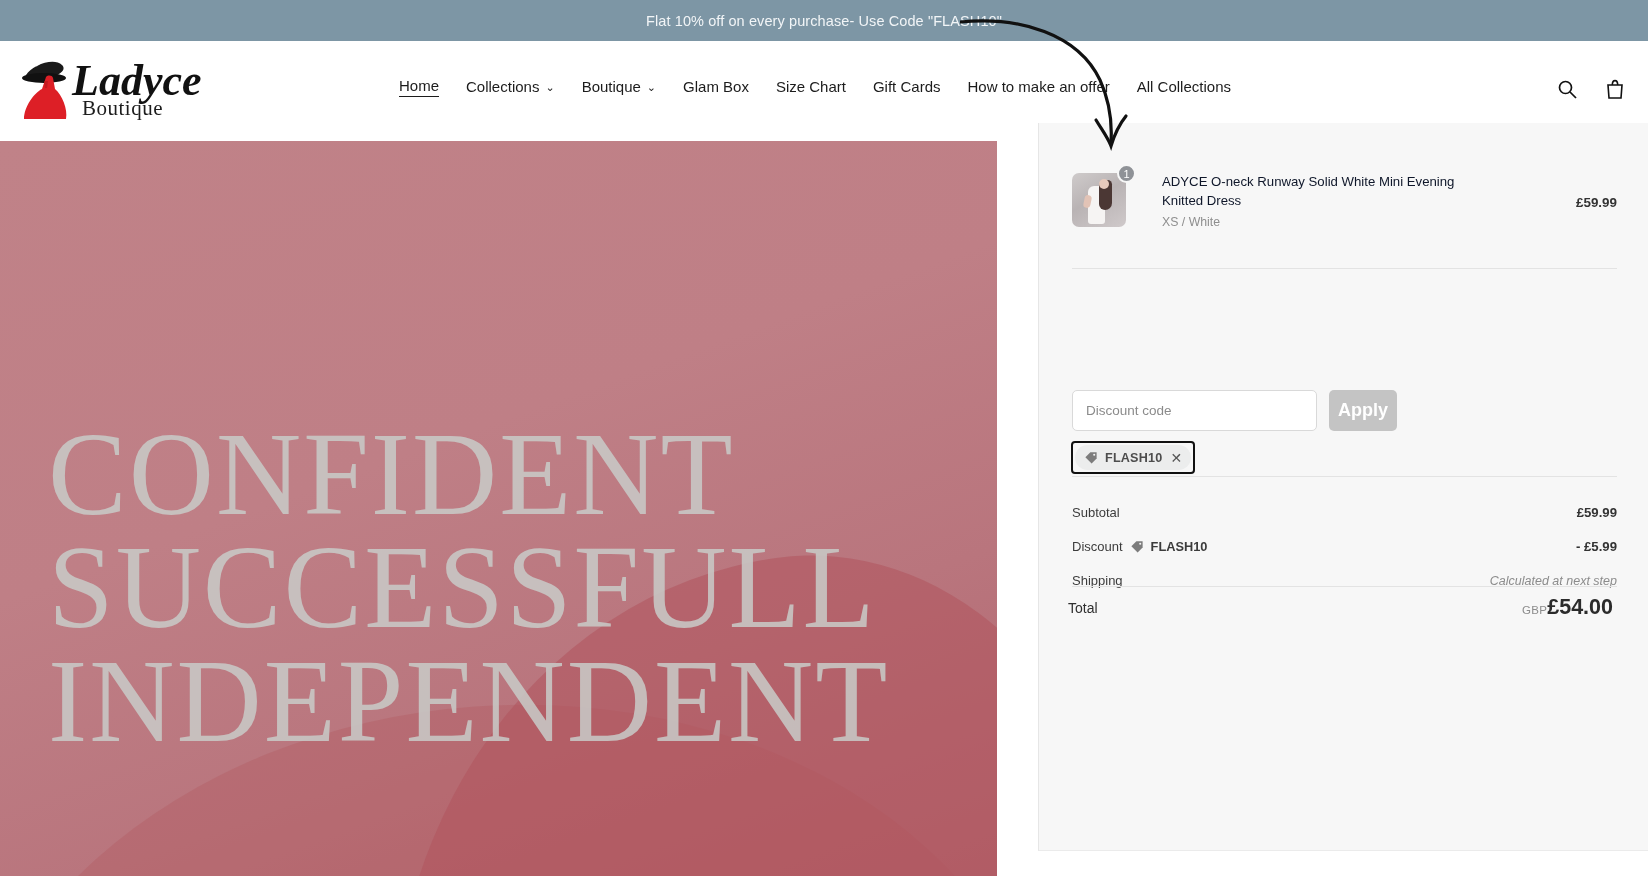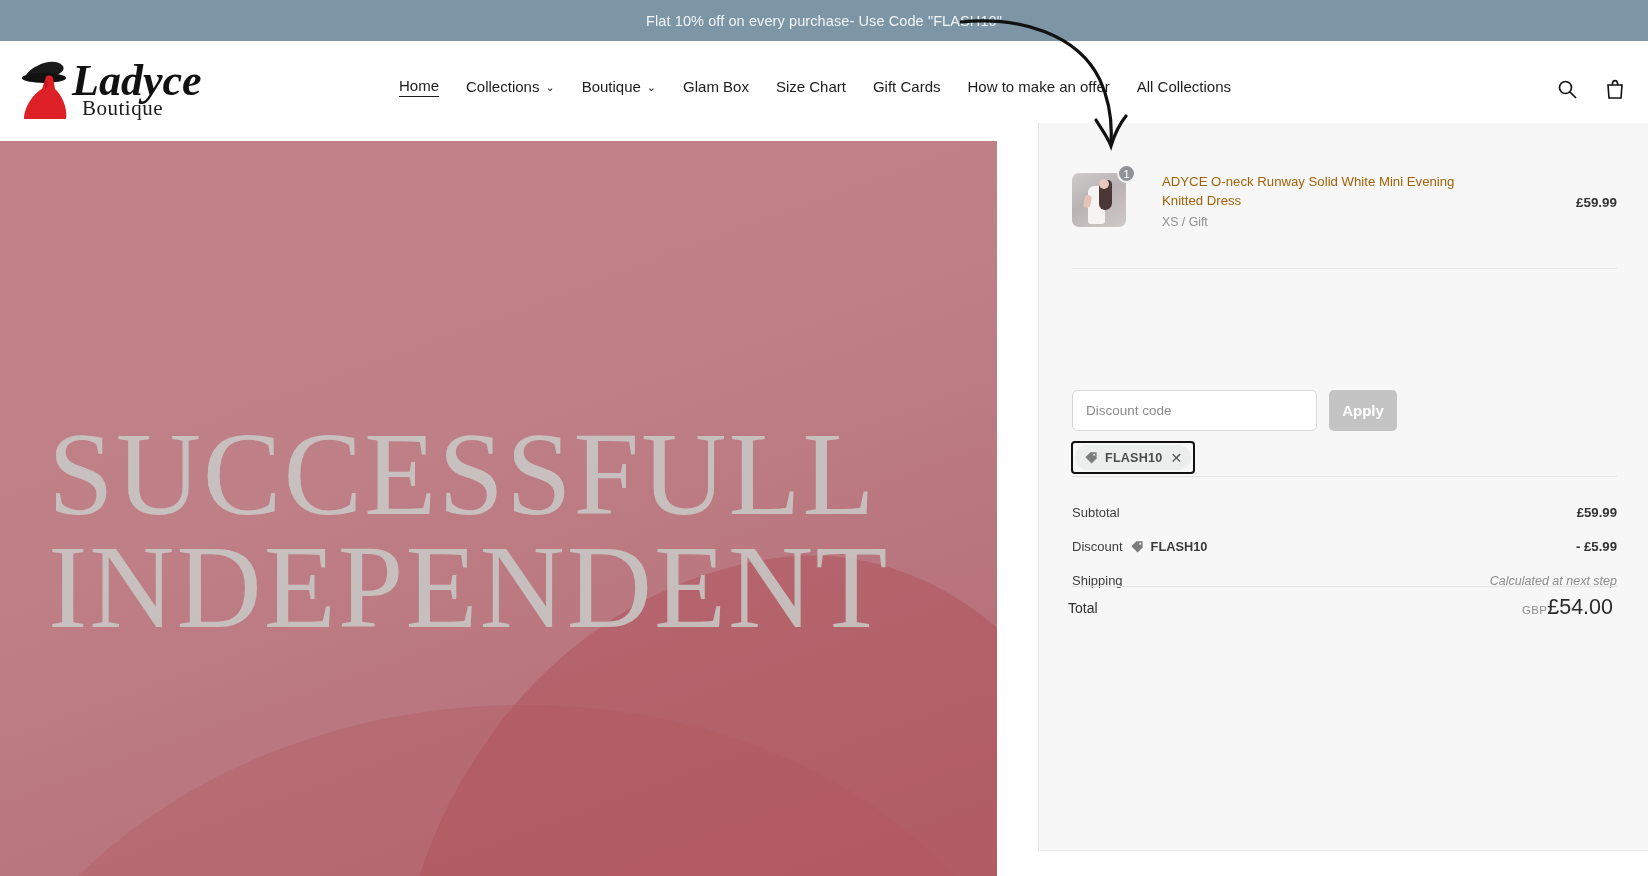--- a/index.html
+++ b/index.html
@@ -95,39 +95,39 @@
   .thumb .hair { position:absolute; left:27px; top:7px; width:13px; height:30px; background:#4b3734; border-radius:7px 5px 8px 7px; }
   .thumb .head { position:absolute; left:27px; top:6px; width:10px; height:10px; background:#e6c9bc; border-radius:50%; }
   .thumb .arm  { position:absolute; left:12px; top:22px; width:7px; height:13px; background:#e2c3b6; border-radius:4px; transform:rotate(12deg); }
   .qty-badge {
     position:absolute; right:-10px; top:-9px; width:19px; height:19px; border-radius:50%;
     background:#8f9297; color:#fff; font-size:11px;
     display:flex; align-items:center; justify-content:center;
     border:2px solid #f7f7f7;
   }
   .li-text { margin-left:36px; width:310px; }
-  .li-title { font-size:13.2px; line-height:1.42; color:#a16207; }
+  .li-title { font-size:13.2px; line-height:1.42; color:#0f172a; }
   .li-variant { font-size:12.3px; color:#8e8e8e; margin-top:5px; }
   .li-price { margin-left:auto; font-size:13.4px; color:#333333; font-weight:700; padding-top:22px; }
 
   .sep { position:absolute; left:33px; width:545px; height:1px; background:#e3e3e3; }
   .sep-1 { top:145px; }
   .sep-2 { top:353px; }
   .sep-3 { top:463px; }
 
   .discount-row { position:absolute; left:33px; top:267px; display:flex; align-items:center; }
   .discount-input {
     width:245px; height:41px; border:1px solid #d9d9d9; border-radius:5px;
     background:#fff; padding:0 13px; font-size:13.5px; color:#333;
     font-family:"Liberation Sans", sans-serif;
   }
   .discount-input::placeholder { color:#8b8b8b; }
   .apply-btn {
     margin-left:12px; width:68px; height:41px; border-radius:5px; border:none;
-    background:#c4c4c4; color:#ffffff; font-size:15px; font-weight:700;
+    background:#c4c4c4; color:#ffffff; font-size:18px; font-weight:700;
     cursor:pointer; font-family:"Liberation Sans", sans-serif;
   }
 
   .chip-focus {
     position:absolute; left:32px; top:318px;
     border:2.5px solid #111; border-radius:4px; padding:2px;
     display:inline-flex;
   }
   .chip {
     height:25px; border-radius:14px; background:#eceded;
@@ -142,21 +142,21 @@
   .t-row { display:flex; align-items:center; height:23px; margin-bottom:11px;gap:40px; }
   .t-label { font-size:13px; color:#3c3c3c; display:flex; align-items:center; gap:7px; }
   .t-label .code { font-size:12.8px; color:#3c3c3c; font-weight:700; }
   .t-val { margin-left:auto; font-size:13.2px; color:#333; font-weight:700; }
   .t-val.muted { color:#8c8c8c; font-weight:400; font-size:12.5px;font-style:italic; }
 
   .total-row { position:absolute; left:29px; top:472px; width:545px; display:flex; align-items:center; }
   .total-label { font-size:14px; color:#2f2f2f; }
   .total-right { margin-left:auto; display:flex; align-items:baseline; gap:0; }
   .total-cur { font-size:11.5px; color:#8c8c8c; letter-spacing:.3px; }
-  .total-amt { font-size:21.5px; color:#2b2b2b; font-weight:400; }
+  .total-amt { font-size:21.5px; color:#2b2b2b; font-weight:700; }
 
   
   .arrow { position:absolute; left:960px; top:8px; width:240px; height:160px; z-index:30; pointer-events:none; }
 </style>
 </head>
 <body>
 
 <div id="page">
 
   <div class="announce">
@@ -225,20 +225,21 @@
       </svg>
     </span>
   </div>
 
   <div class="hero">
     <div class="hero-swoosh2"></div>
     <div class="hero-swoosh"></div>
 
 
     <div class="hero-big">
+      <div class="hb">CONFIDENT</div>
       <div class="hb">SUCCESSFULL</div>
       <div class="hb">INDEPENDENT</div>
     </div>
 
   </div>
 
   <div class="drawer">
     <div class="drawer-inner">
 
       <div class="line-item">
@@ -246,21 +247,21 @@
           <div class="thumb">
             <div class="body"></div>
               <div class="hair"></div>
               <div class="head"></div>
               <div class="arm"></div>
           </div>
           <div class="qty-badge">1</div>
         </div>
         <div class="li-text">
           <div class="li-title">ADYCE O-neck Runway Solid White Mini Evening Knitted Dress</div>
-          <div class="li-variant">XS / Gift</div>
+          <div class="li-variant">XS / White</div>
         </div>
         <div class="li-price">£59.99</div>
       </div>
 
       <div class="sep sep-1"></div>
 
       <div class="discount-row">
         <input class="discount-input" type="text" placeholder="Discount code" style="">
         <button class="apply-btn">Apply</button>
       </div>

